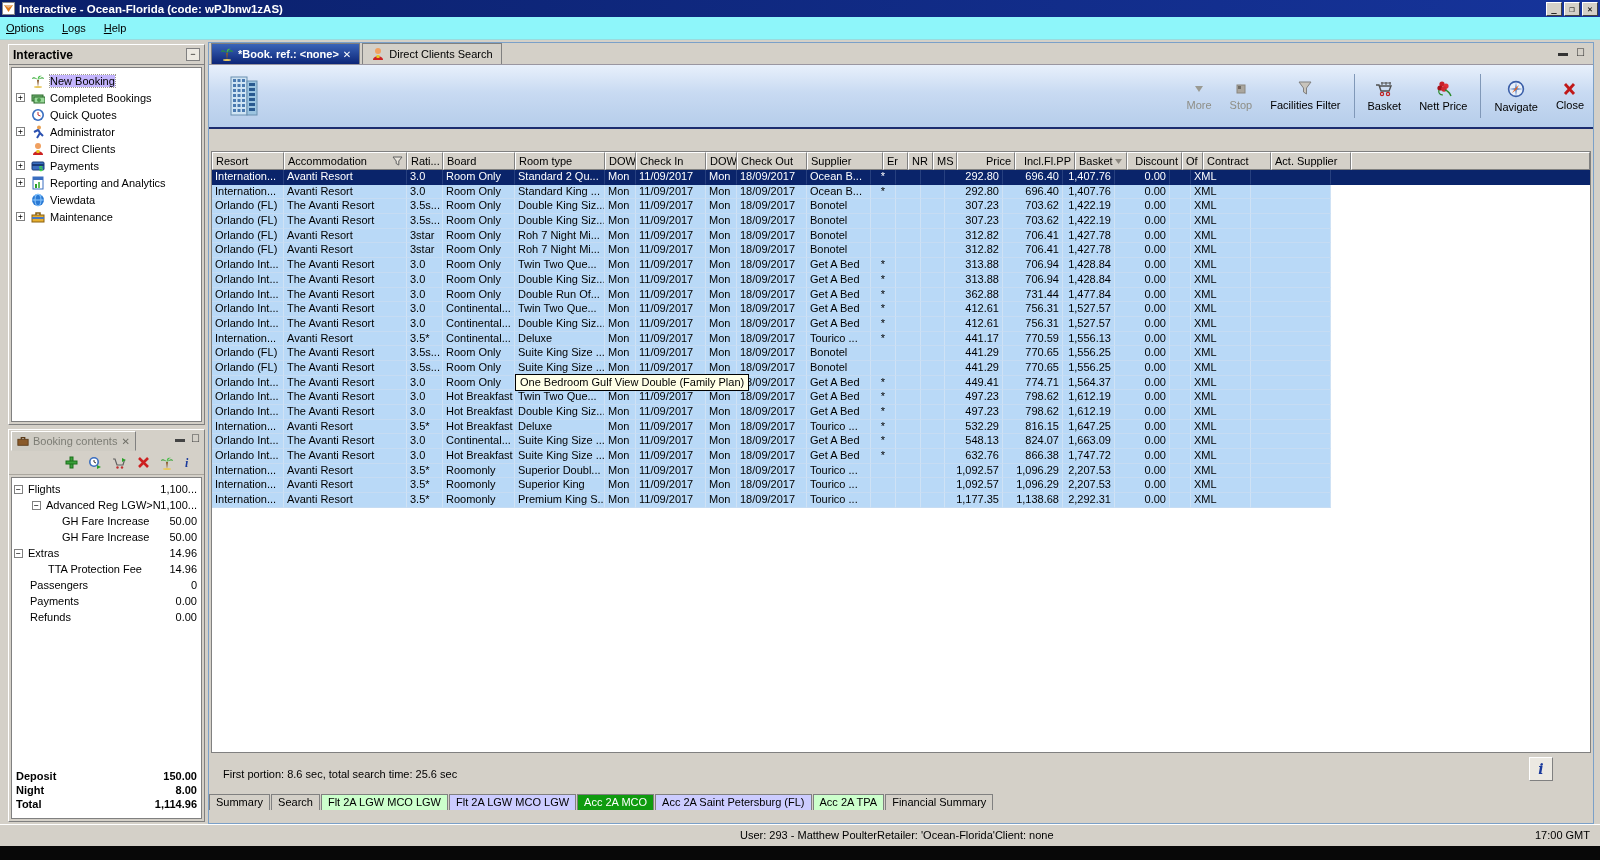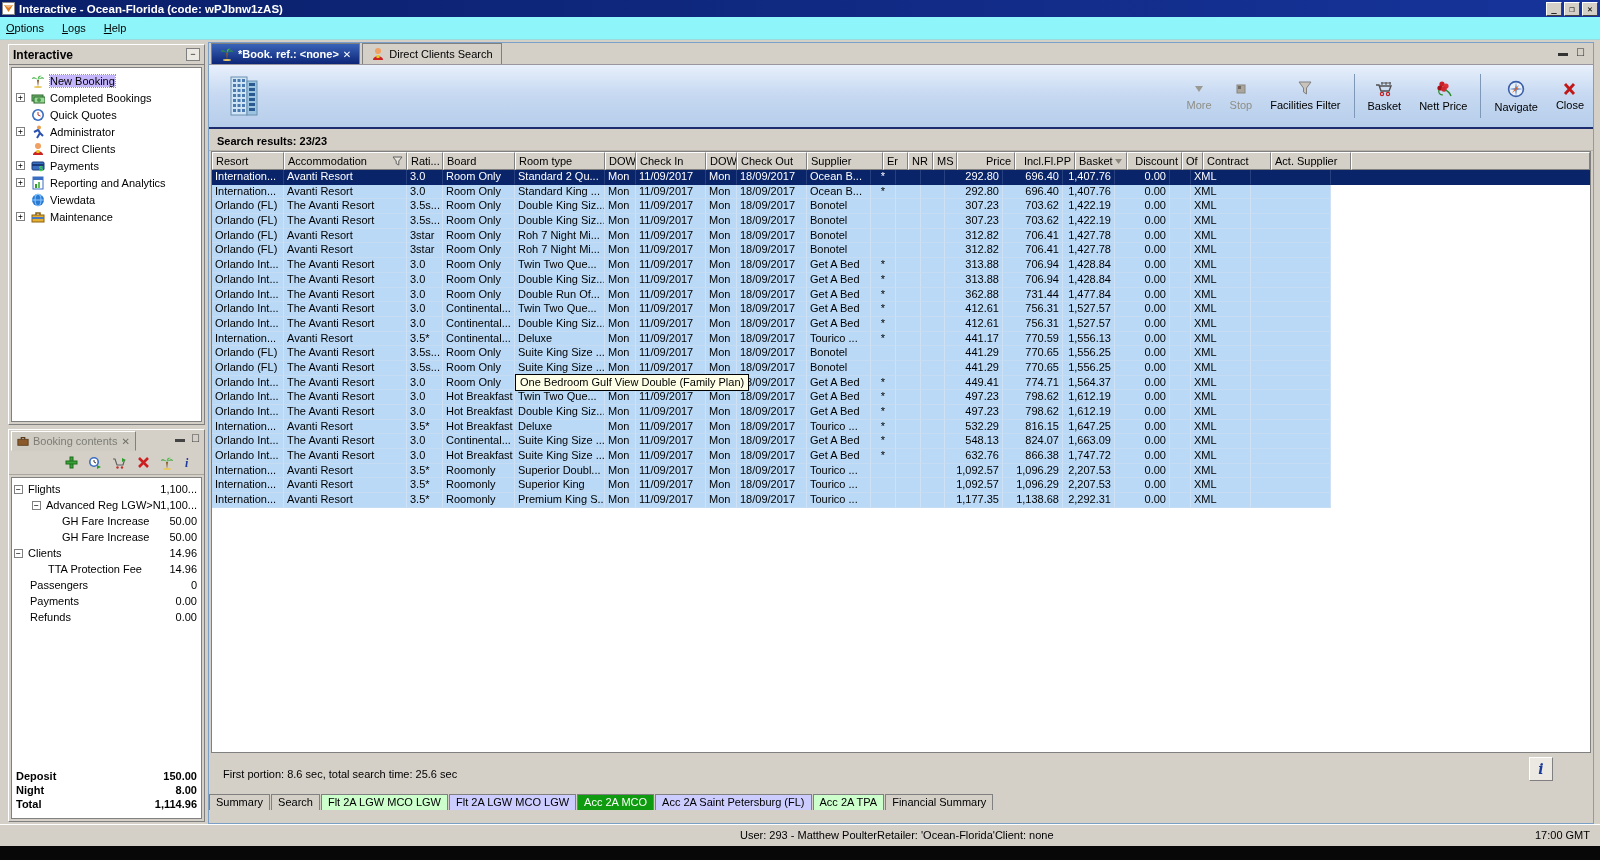--- a/index.html
+++ b/index.html
@@ -291,21 +291,21 @@
         <div class="bcrow" style="padding-left: 50px;">
           <span class="lab">GH Fare Increase</span>
           <span class="val">50.00</span>
         </div>
         <div class="bcrow" style="padding-left: 50px;">
           <span class="lab">GH Fare Increase</span>
           <span class="val">50.00</span>
         </div>
         <div class="bcrow" style="padding-left: 2px;">
           <div class="expbox" style="margin-left: 0px; margin-right: 5px;">−</div>
-          <span class="lab">Clients</span>
+          <span class="lab">Extras</span>
           <span class="val">14.96</span>
         </div>
         <div class="bcrow" style="padding-left: 36px;">
           <span class="lab">TTA Protection Fee</span>
           <span class="val">14.96</span>
         </div>
         <div class="bcrow" style="padding-left: 18px;">
           <span class="lab">Passengers</span>
           <span class="val">0</span>
         </div>
@@ -464,23 +464,20 @@
           <span>
             <svg width="15" height="14" viewBox="0 0 15 14">
               <path d="M3 2 L12 12 M12 2 L3 12" stroke="#c01818" stroke-width="2.8"></path>
             </svg>
           </span>
           <span>Close</span>
         </div>
       </div>
   </div>
 
-  <div class="resbar">
-    <span>Search results: 23/23</span>
-  </div>
 
   <div class="tablewrap">
     <div class="thead" id="thead">
         <div class="th" style="width: 72px;">
           <span>Resort</span>
         </div>
         <div class="th" style="width: 123px;">
           <span>Accommodation</span>
           <span class="fun"><span><svg width="11" height="10" viewBox="0 0 11 10">
                 <path d="M1 1 H10 L6.8 5 V9 L4.2 7.5 V5 Z" fill="#e8e4dc" stroke="#606060"></path>

